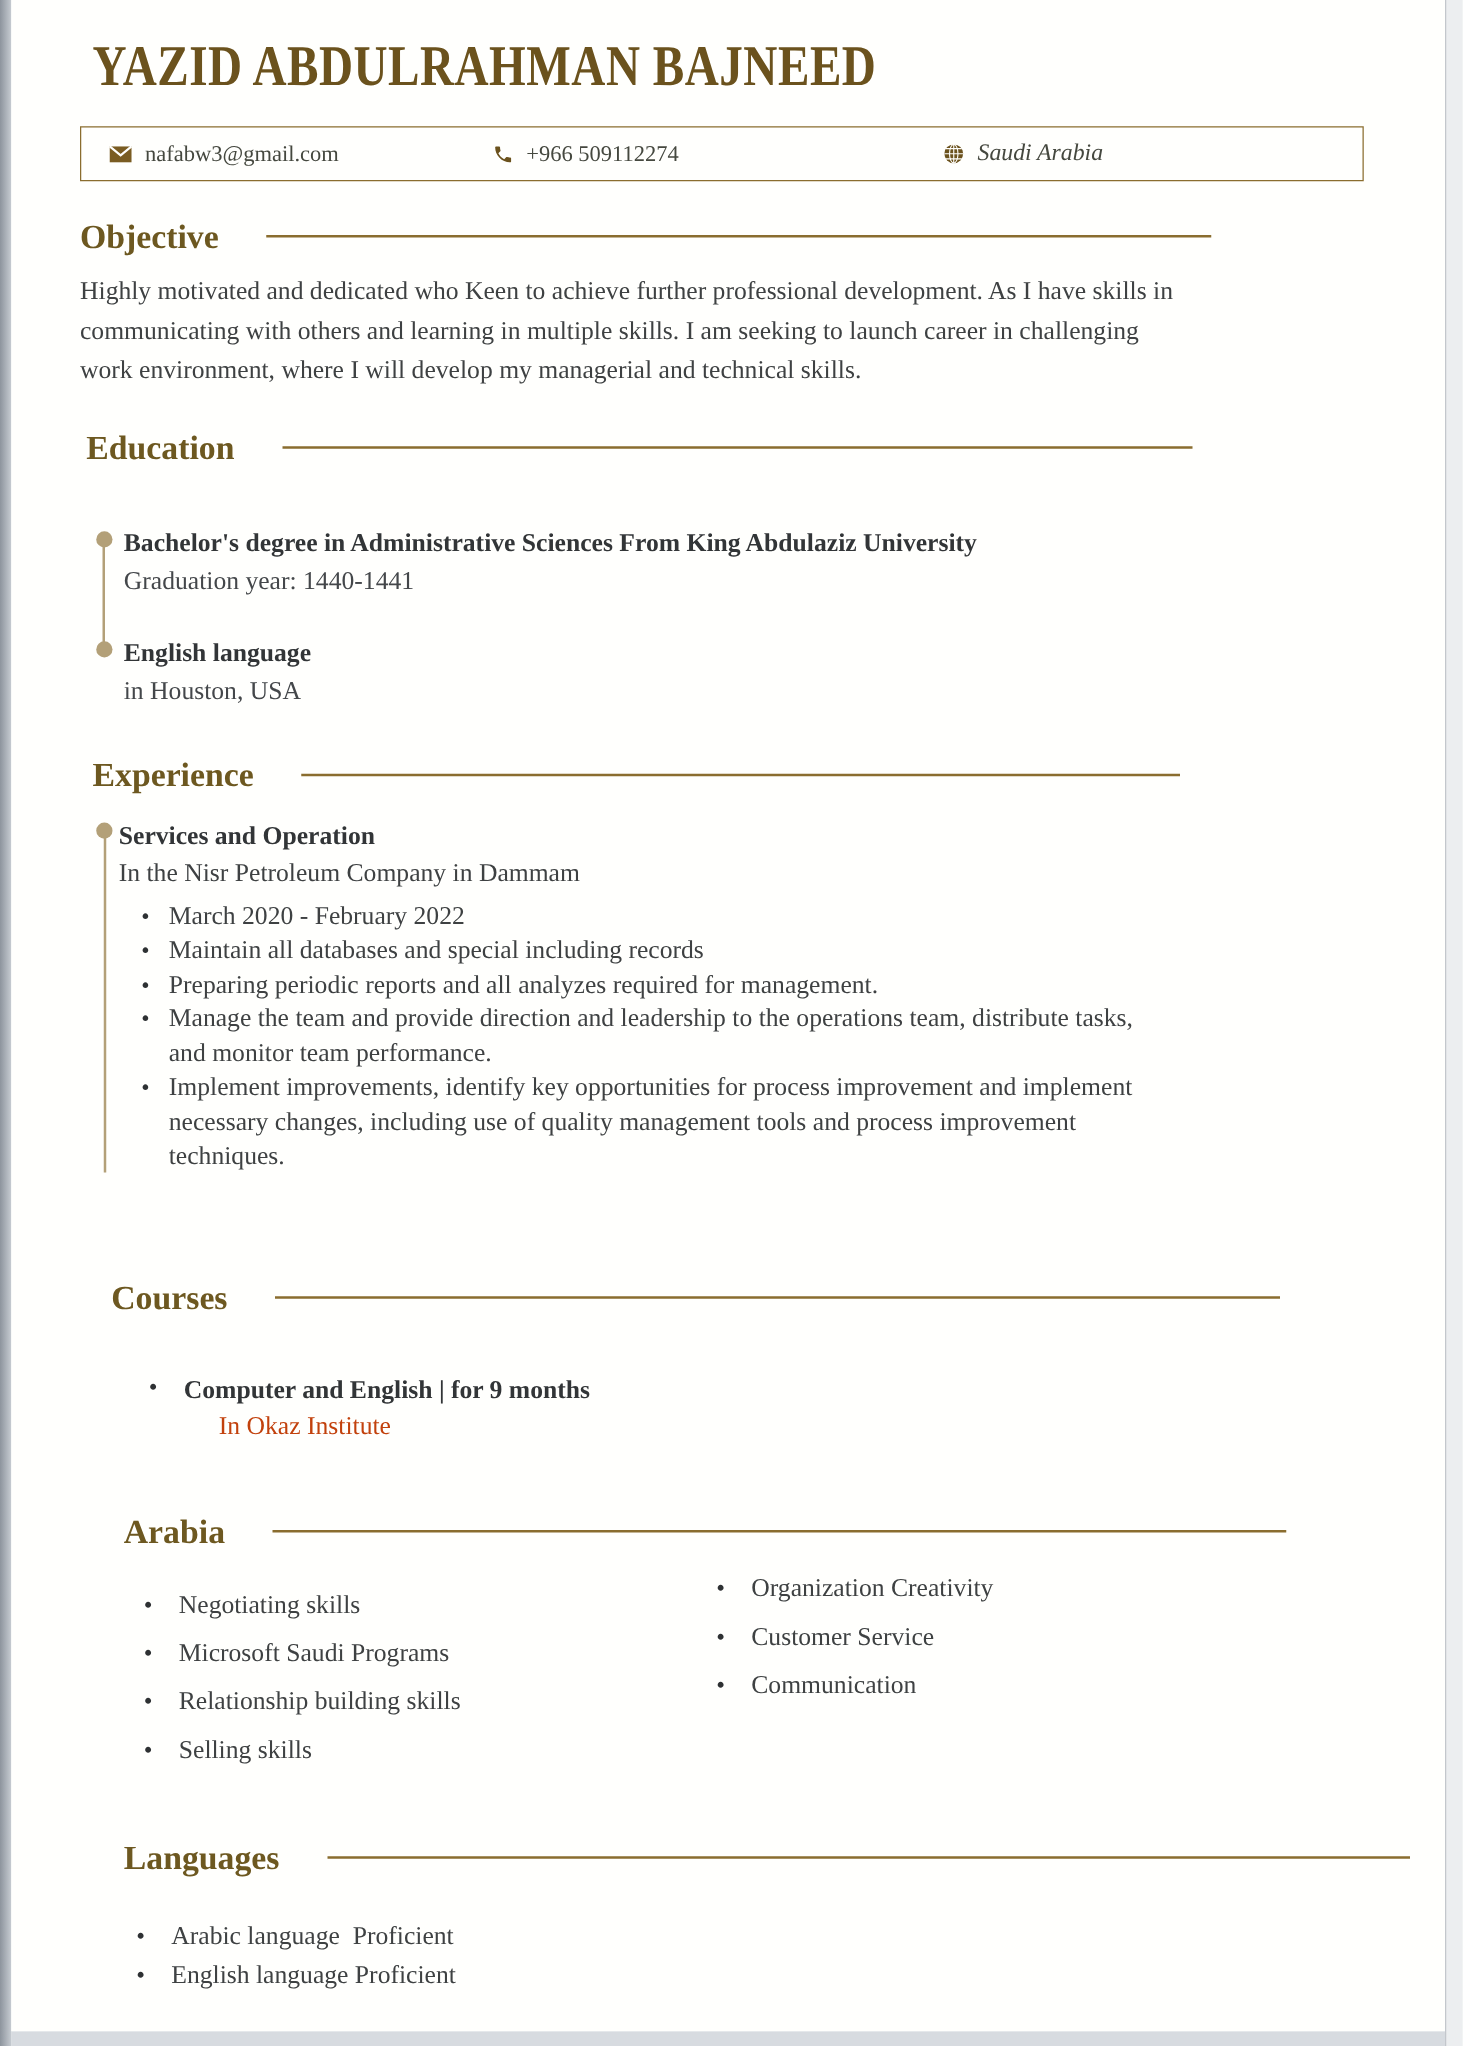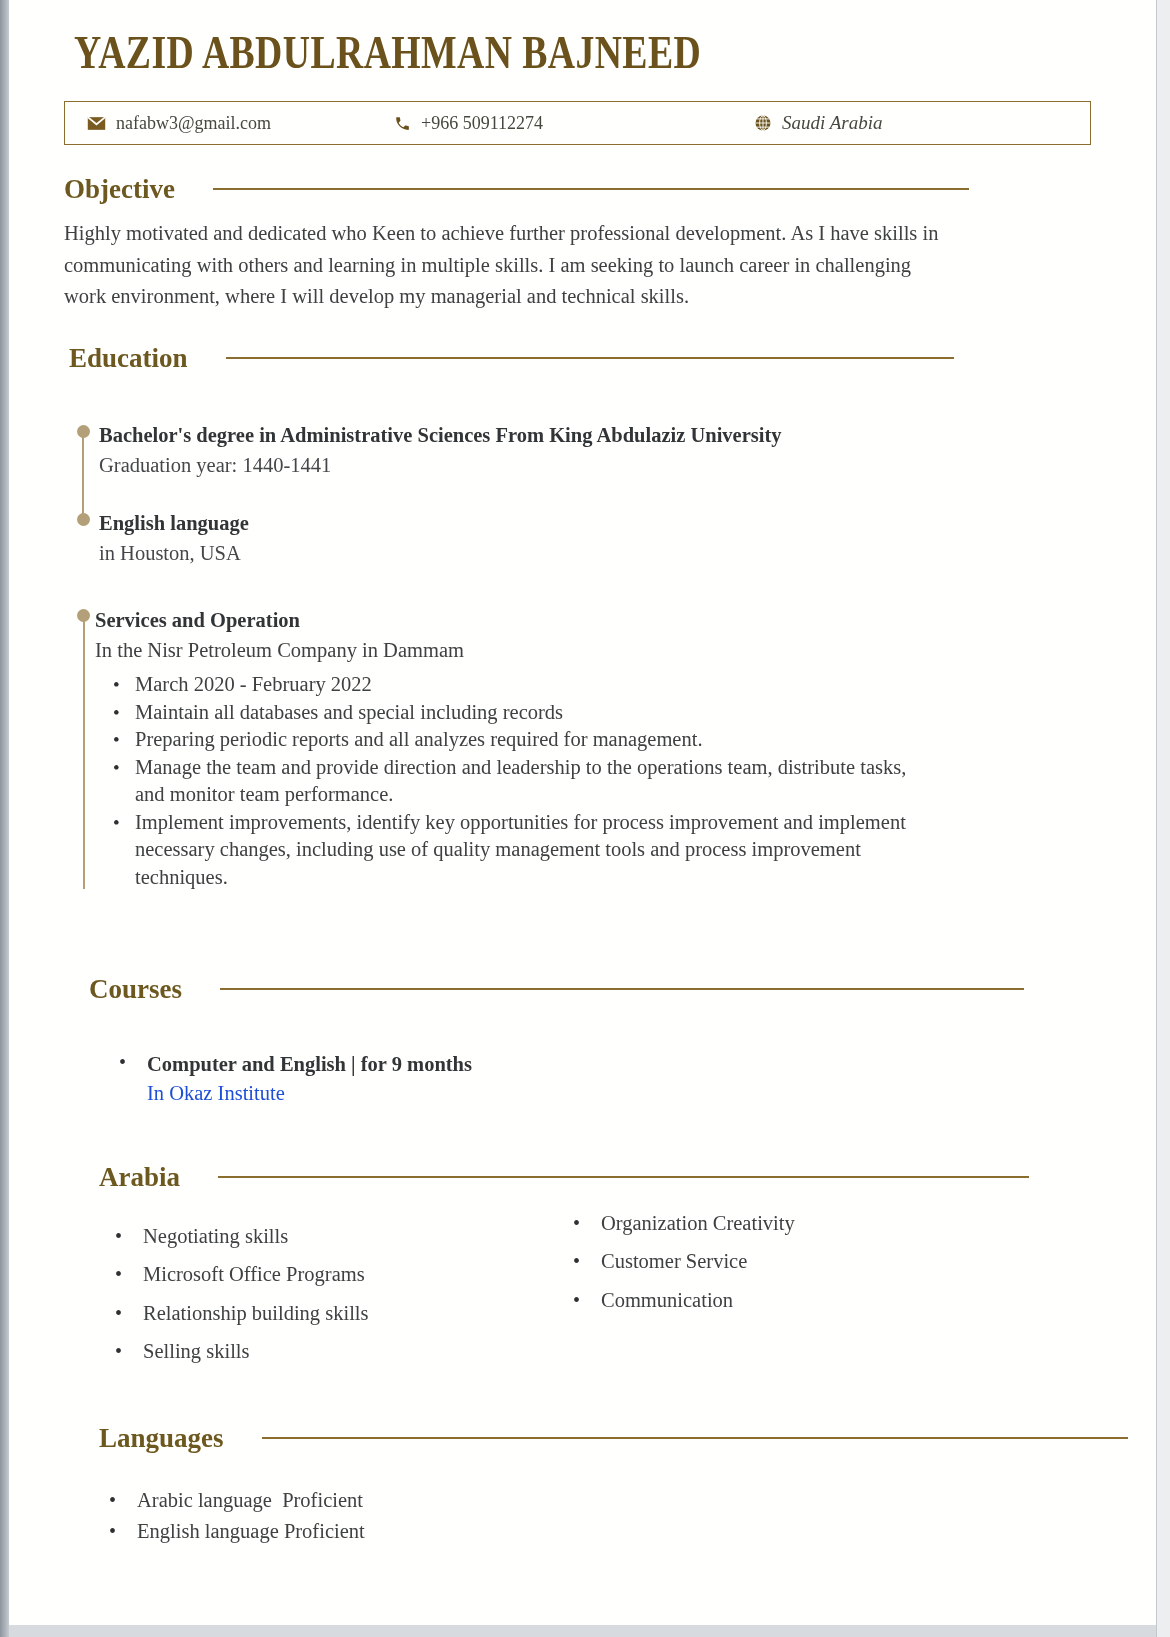--- a/index.html
+++ b/index.html
@@ -103,21 +103,21 @@
     color: #2e3133; font-size: 19px;
   }
 
   
   .s-courses { margin-top: 84px; padding-left: 80px; padding-right: 132px; }
   .course-item { position: relative; margin-top: 47px; padding-left: 58px; }
   .course-item::before {
     content: '\2022'; position: absolute; left: 30px; top: 0; color: #2e3133; font-size: 20px;
   }
   .course-title { font-size: 20.5px; font-weight: bold; color: #323537; line-height: 26px; }
-  .course-sub { font-size: 20.5px; color: #1d4ed8; line-height: 33px; }
+  .course-sub { font-size: 20.5px; color: #c2410c; line-height: 33px; margin-left: 28px; }
 
   
   .s-skills { margin-top: 53px; padding-left: 90px; padding-right: 127px; }
   .skills-cols { display: flex; margin-top: 20px; }
   .skills-col-left { width: 458px; padding-top: 13px; }
   .skills-col-right { flex: 1; }
   ul.skill-list { list-style: none; }
   ul.skill-list li {
     position: relative; padding-left: 44px;
     font-size: 20.5px; color: #3e4142; line-height: 24px;
@@ -203,20 +203,24 @@
       </div>
       <div class="edu-item">
         <span class="edu-dot"></span>
         <div class="entry-title">English language</div>
         <div class="entry-sub">in Houston, USA</div>
       </div>
     </div>
   </div>
 
   <div class="section s-experience">
+    <div class="sec-head">
+      <span class="sec-title">Experience</span>
+      <span class="sec-rule"></span>
+    </div>
     <div class="exp-body">
       <span class="exp-dot"></span>
       <div class="exp-role">Services and Operation</div>
       <div class="exp-company">In the Nisr Petroleum Company in Dammam</div>
       <ul class="dash-list">
           <li>March 2020 - February 2022</li>
           <li>Maintain all databases and special including records</li>
           <li>Preparing periodic reports and all analyzes required for management.</li>
           <li>Manage the team and provide direction and leadership to the operations team, distribute tasks, and monitor team performance.</li>
           <li>Implement improvements, identify key opportunities for process improvement and implement necessary changes, including use of quality management tools and process improvement techniques.</li>
@@ -237,21 +241,21 @@
 
   <div class="section s-skills">
     <div class="sec-head">
       <span class="sec-title">Arabia</span>
       <span class="sec-rule"></span>
     </div>
     <div class="skills-cols">
       <div class="skills-col-left">
         <ul class="skill-list">
             <li>Negotiating skills</li>
-            <li>Microsoft Office Programs</li>
+            <li>Microsoft Saudi Programs</li>
             <li>Relationship building skills</li>
             <li>Selling skills</li>
           </ul>
       </div>
       <div class="skills-col-right">
         <ul class="skill-list">
             <li>Organization Creativity</li>
             <li>Customer Service</li>
             <li>Communication</li>
           </ul>

